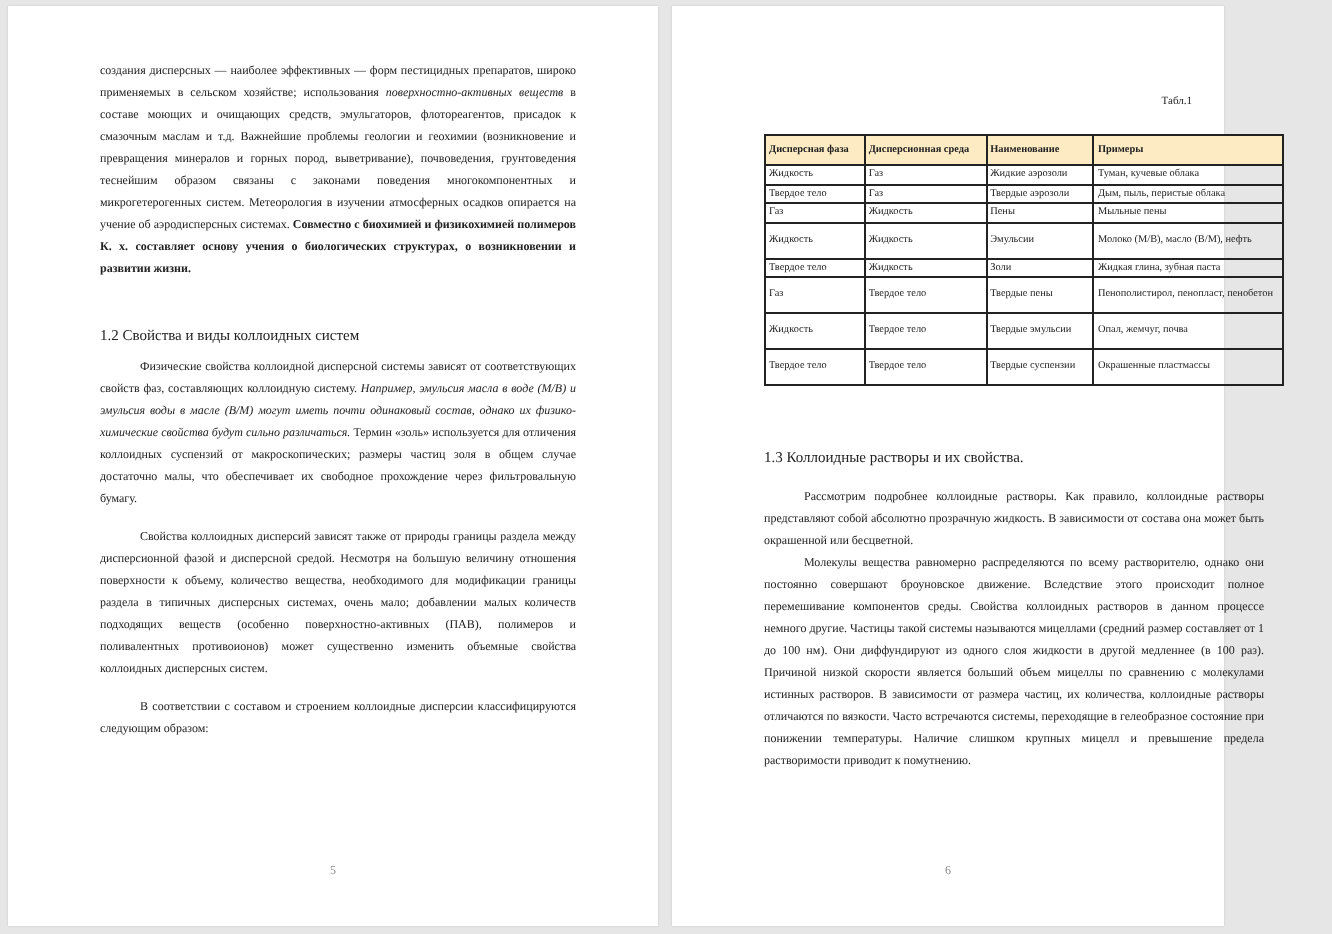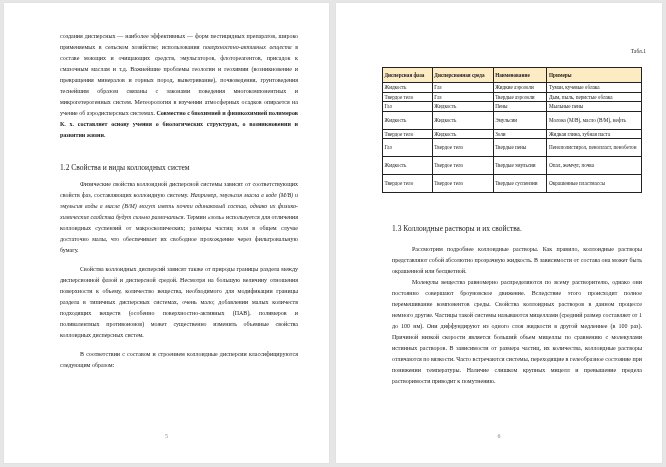--- a/index.html
+++ b/index.html
@@ -1,21 +1,21 @@
 <!DOCTYPE html>
 <html><head>
 <meta charset="utf-8">
 <style>
   * { box-sizing: border-box; margin: 0; padding: 0; }
   html, body { width: 666px; height: 467px; overflow: hidden; }
   body { background: #e6e6e6; position: relative; font-family: "Liberation Serif", "DejaVu Serif", serif; color: #222; }
   .page { position: absolute; top: 3px; height: 460px; background: #fff; box-shadow: 0 0 1px #c8c8c8; }
   #page-left { left: 4px; width: 325px; }
-  #page-right { left: 336px; width: 326px; }
-  .content { position: absolute; left: 46px; width: 238px; margin-left: 10px; }
+  #page-right { left: 336px; width: 276px; }
+  .content { position: absolute; left: 46px; width: 238px; }
   p { font-size: 6px; line-height: 11px; text-align: justify; }
   p.indent { text-indent: 20px; }
   .bold { font-weight: bold; }
   .italic { font-style: italic; }
   h2 { font-size: 7.5px; font-weight: normal; line-height: 10px; }
   .page-number { position: absolute; bottom: 24px; left: 0; width: 100%; text-align: center; font-size: 6px; color: #888; }
   .table-caption { position: absolute; top: 45px; right: 16px; font-size: 5.5px; }
   table.data-table { position: absolute; top: 64px; left: 46px; width: 260px; border-collapse: collapse; font-size: 5.2px; line-height: 6.5px; border: 1.5px solid #555; }
   table.data-table th, table.data-table td { border: 0.8px solid #222; padding: 1px 1.5px; text-align: left; vertical-align: middle; }
   table.data-table th { background: #fdebc4; font-weight: bold; height: 15px; }

